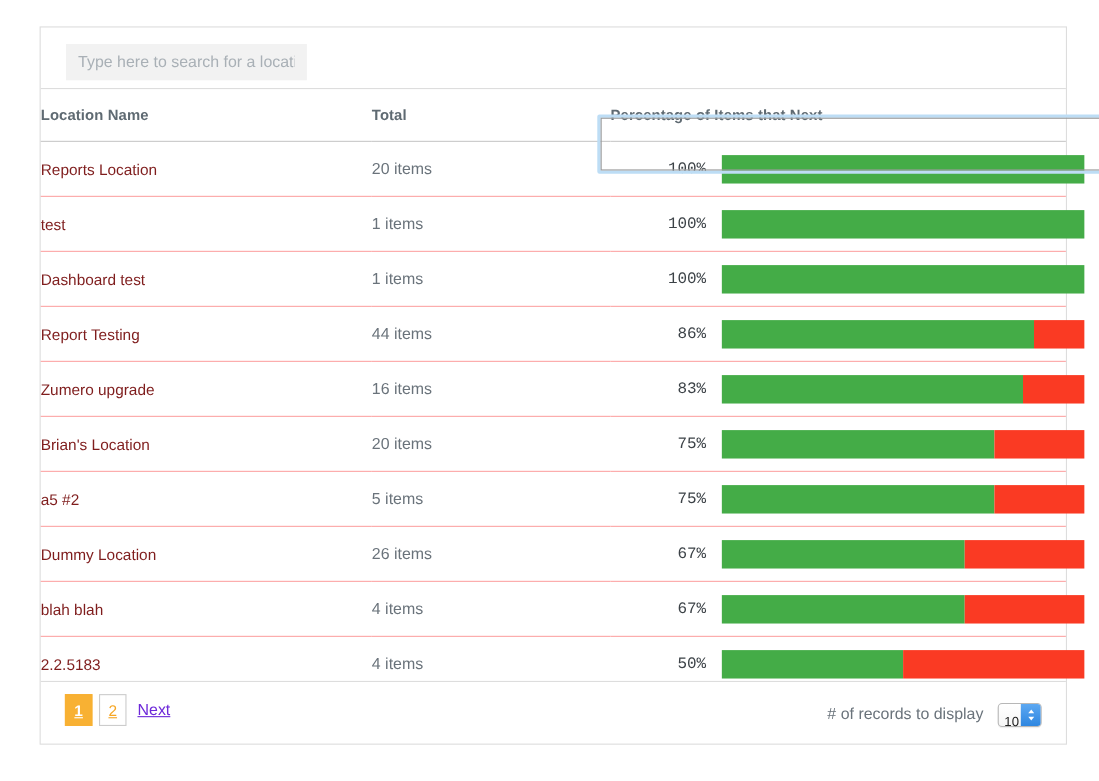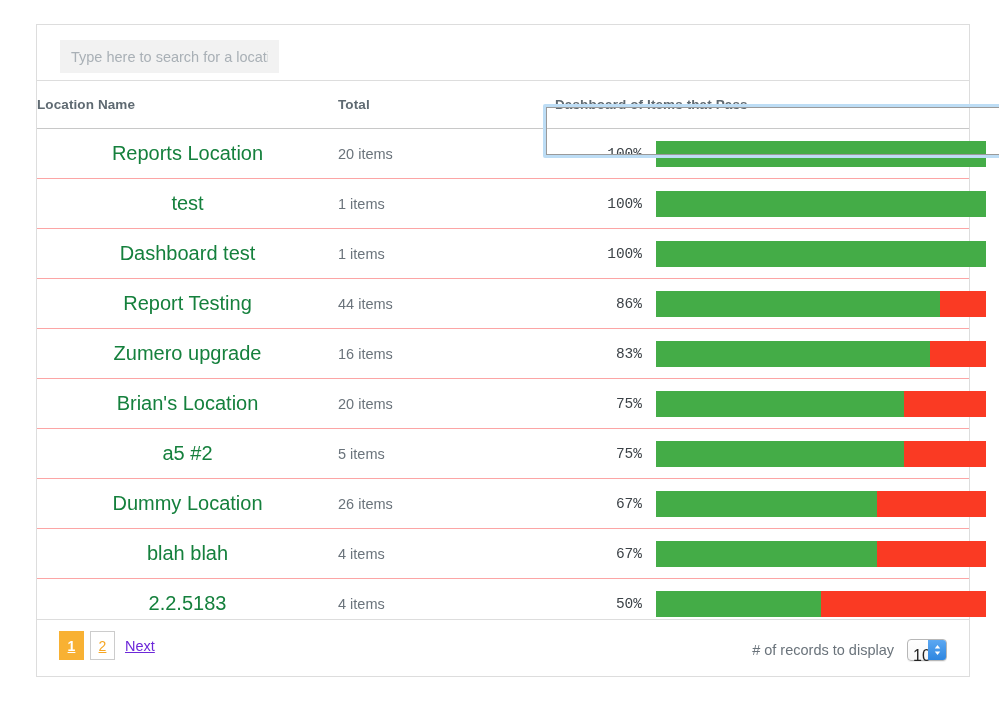--- a/index.html
+++ b/index.html
@@ -116,24 +116,23 @@
   }
 
   tbody tr {
     height: 49px;
   }
   tbody tr + tr td {
     border-top: 1px solid #fca5a5;
   }
   td.d-name {
     padding-left: 22px;
-    font-size: 20px;
-    color: #15803d;
+    font-size: 14px;
+    color: #7f1d1d;
     white-space: nowrap;
-    text-align: center;
   }
   td.d-total {
     padding-left: 18px;
     font-size: 14.5px;
     color: #6a737b;
     white-space: nowrap;
   }
   td.d-pct {
     padding: 0;
   }
@@ -235,21 +234,21 @@
     border-radius: 4px;
     background: linear-gradient(#ffffff, #f6f6f6);
     display: flex;
     align-items: center;
     box-sizing: border-box;
     position: relative;
     cursor: pointer;
     box-shadow: 0 1px 0 rgba(0,0,0,0.06);
   }
   .records-value {
-    font-size: 16px;
+    font-size: 12px;
     color: #222222;
     padding-left: 5px;
     line-height: 20px;
     margin-top: 12px;
   }
   .stepper {
     position: absolute;
     right: 0;
     top: 0;
     width: 18px;
@@ -276,21 +275,21 @@
   <table class="report">
     <colgroup>
       <col class="c-name">
         <col class="c-total">
         <col class="c-pct">
     </colgroup>
     <thead>
       <tr>
         <th class="h-name">Location Name</th>
         <th class="h-total">Total</th>
-        <th class="h-pct">Dashboard of Items that Pass</th>
+        <th class="h-pct">Percentage of Items that Next</th>
       </tr>
     </thead>
     <tbody id="rows-body">
         <tr>
           <td class="d-name">Reports Location</td>
           <td class="d-total">20 items</td>
           <td class="d-pct">
             <div class="pct-wrap">
               <span class="pct-label">100%</span>
               <div class="bar">

